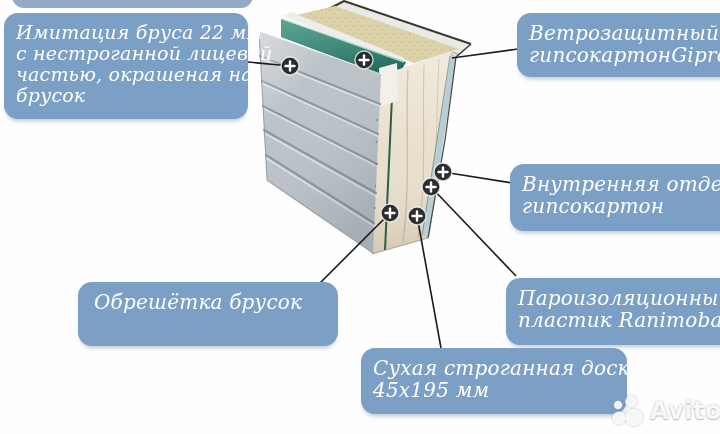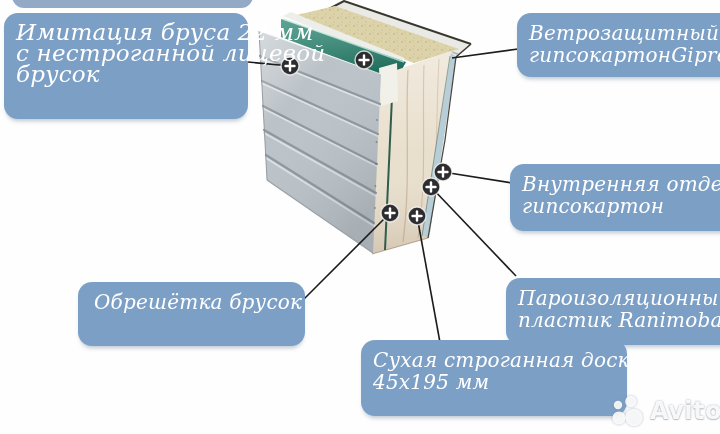--- a/index.html
+++ b/index.html
@@ -6,21 +6,21 @@
   body{width:720px;height:434px;position:relative;overflow:hidden;
        background:#fefefe;font-family:"DejaVu Serif",serif;}
   .stage{position:absolute;inset:0;}
   svg.block{position:absolute;left:0;top:0;}
   .callout{position:absolute;box-sizing:border-box;background:var(--label-blue,#7c9fc6);
        color:var(--label-text,#ffffff);border-radius:14px;
        font:italic 20px/22px "DejaVu Serif",serif;letter-spacing:.2px;
        padding:9px 10px 8px 12px;
        box-shadow:0 4px 4px -2px rgba(110,130,155,.45);}
   .callout span{display:block;white-space:nowrap;}
-  .callout.small{font-size:23px;line-height:21px;}
+  .callout.small{font-size:19px;line-height:21px;}
   .sliver{position:absolute;left:12px;top:-18px;width:241px;height:26px;
        background:#92aac5;border-radius:12px;}
   .watermark{position:absolute;left:606px;top:393px;display:flex;align-items:center;
        gap:4px;color:rgba(255,255,255,.92);}
   .watermark .logo{filter:drop-shadow(0 0 1px rgba(125,135,148,.65));}
   .watermark .brand{font:bold 24px/1 "DejaVu Sans",sans-serif;letter-spacing:.5px;
        text-shadow:0 0 2px rgba(125,135,148,.7), 0 1px 1px rgba(125,135,148,.4);}
 </style>
 </head>
 <body style="--label-blue: #7c9fc6; --label-text: #ffffff;">
@@ -154,43 +154,44 @@
           <line x1="417" y1="211.5" x2="417" y2="220.5" stroke="#ffffff" stroke-width="2.4" stroke-linecap="round"></line>
         </g>
       </g>
   </svg>
 
   <div class="sliver"></div>
 
   <div class="callout small" style="left:4px;top:13px;width:244px;height:106px;">
     <span>Имитация бруса 22 мм</span>
     <span>с нестроганной лицевой</span>
+    <span>частью, окрашеная на</span>
     <span>брусок</span>
   </div>
 
   <div class="callout" style="left:517px;top:13px;width:230px;height:64px;">
     <span>Ветрозащитный</span>
     <span>гипсокартонGiproc</span>
   </div>
 
   <div class="callout" style="left:510px;top:164px;width:230px;height:67px;">
     <span>Внутренняя отделка</span>
     <span>гипсокартон</span>
   </div>
 
-  <div class="callout" style="left:78px;top:282px;width:227px;height:64px;padding-left:16px;">
+  <div class="callout" style="left:78px;top:282px;width:260px;height:64px;padding-left:16px;">
     <span>Обрешётка брусок</span>
   </div>
 
   <div class="callout" style="left:506px;top:278px;width:230px;height:67px;">
     <span>Пароизоляционный</span>
     <span>пластик Ranimobar</span>
   </div>
 
-  <div class="callout" style="left:361px;top:340px;width:266px;height:76px;">
+  <div class="callout" style="left:361px;top:348px;width:266px;height:66px;">
     <span>Сухая строганная доска</span>
     <span>45х195 мм</span>
   </div>
 
   <div class="watermark">
     <svg class="logo" width="40" height="36" viewBox="0 0 40 36">
       <g fill="rgba(255,255,255,0.88)">
         <circle cx="12" cy="12" r="4.2"></circle>
         <circle cx="25" cy="8.5" r="5.8"></circle>
         <circle cx="13" cy="25" r="6.6"></circle>

